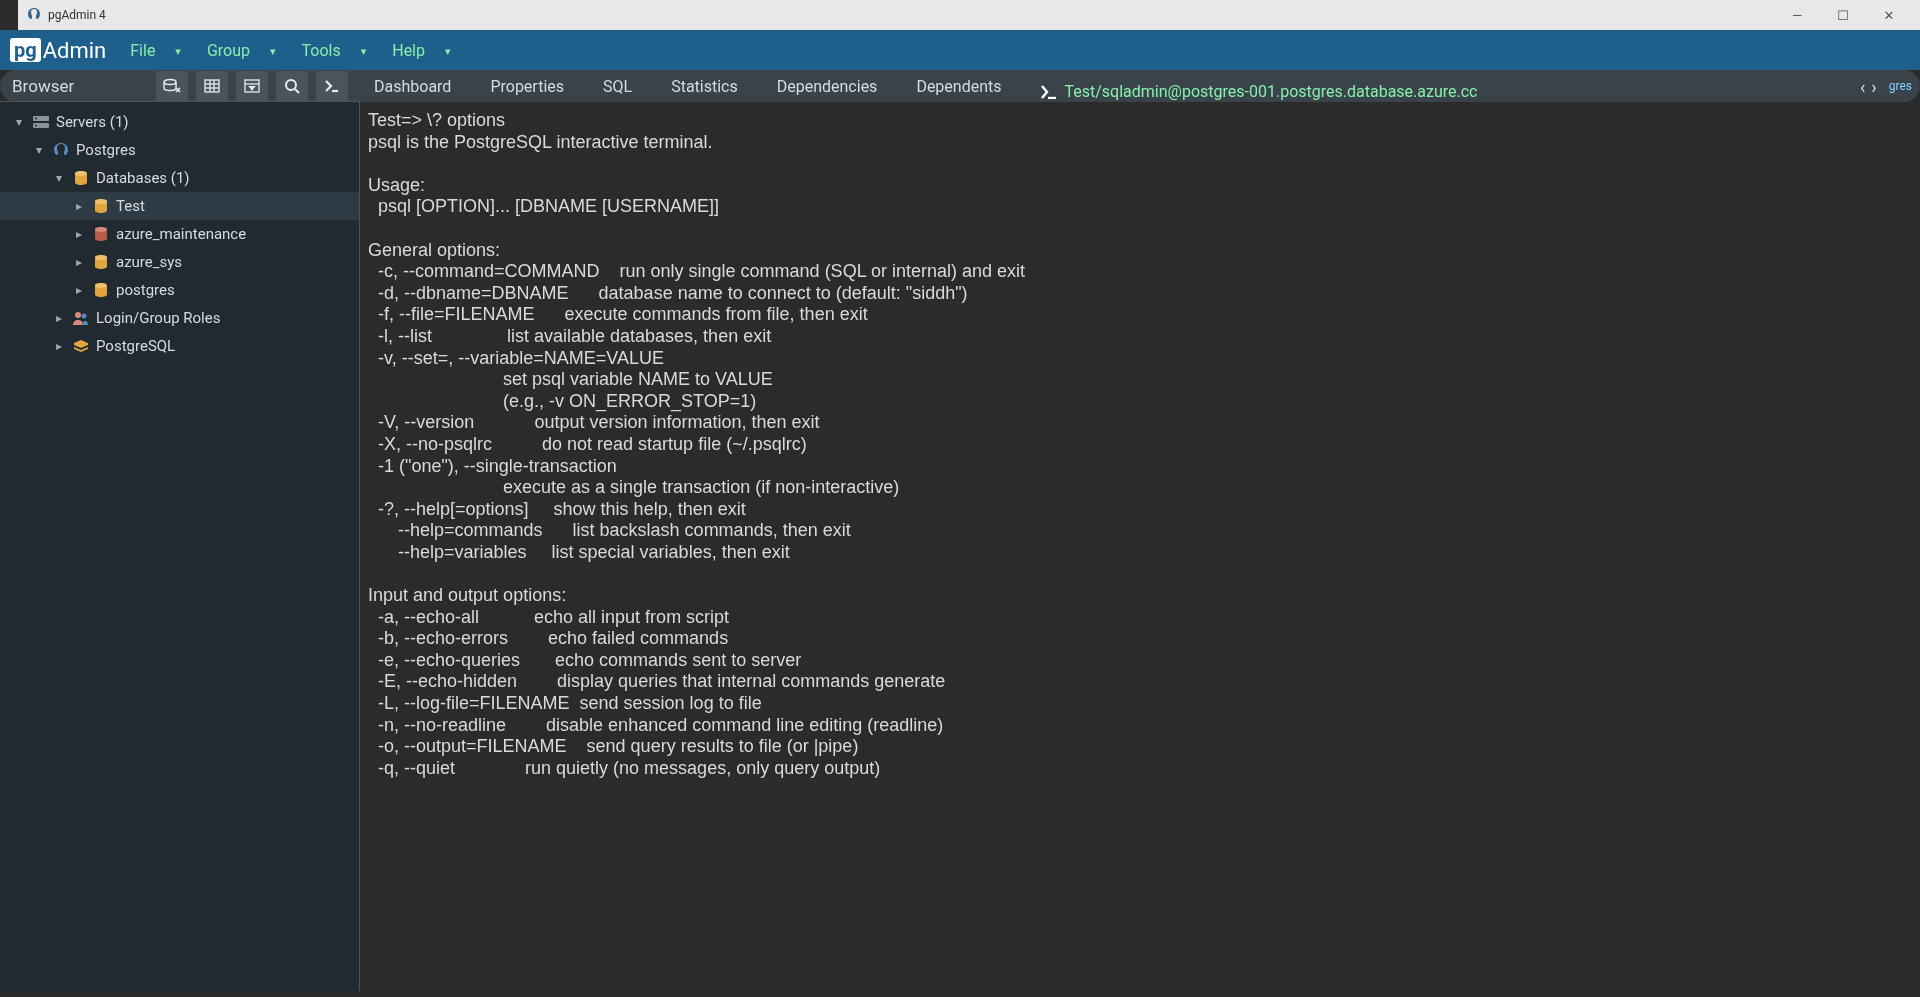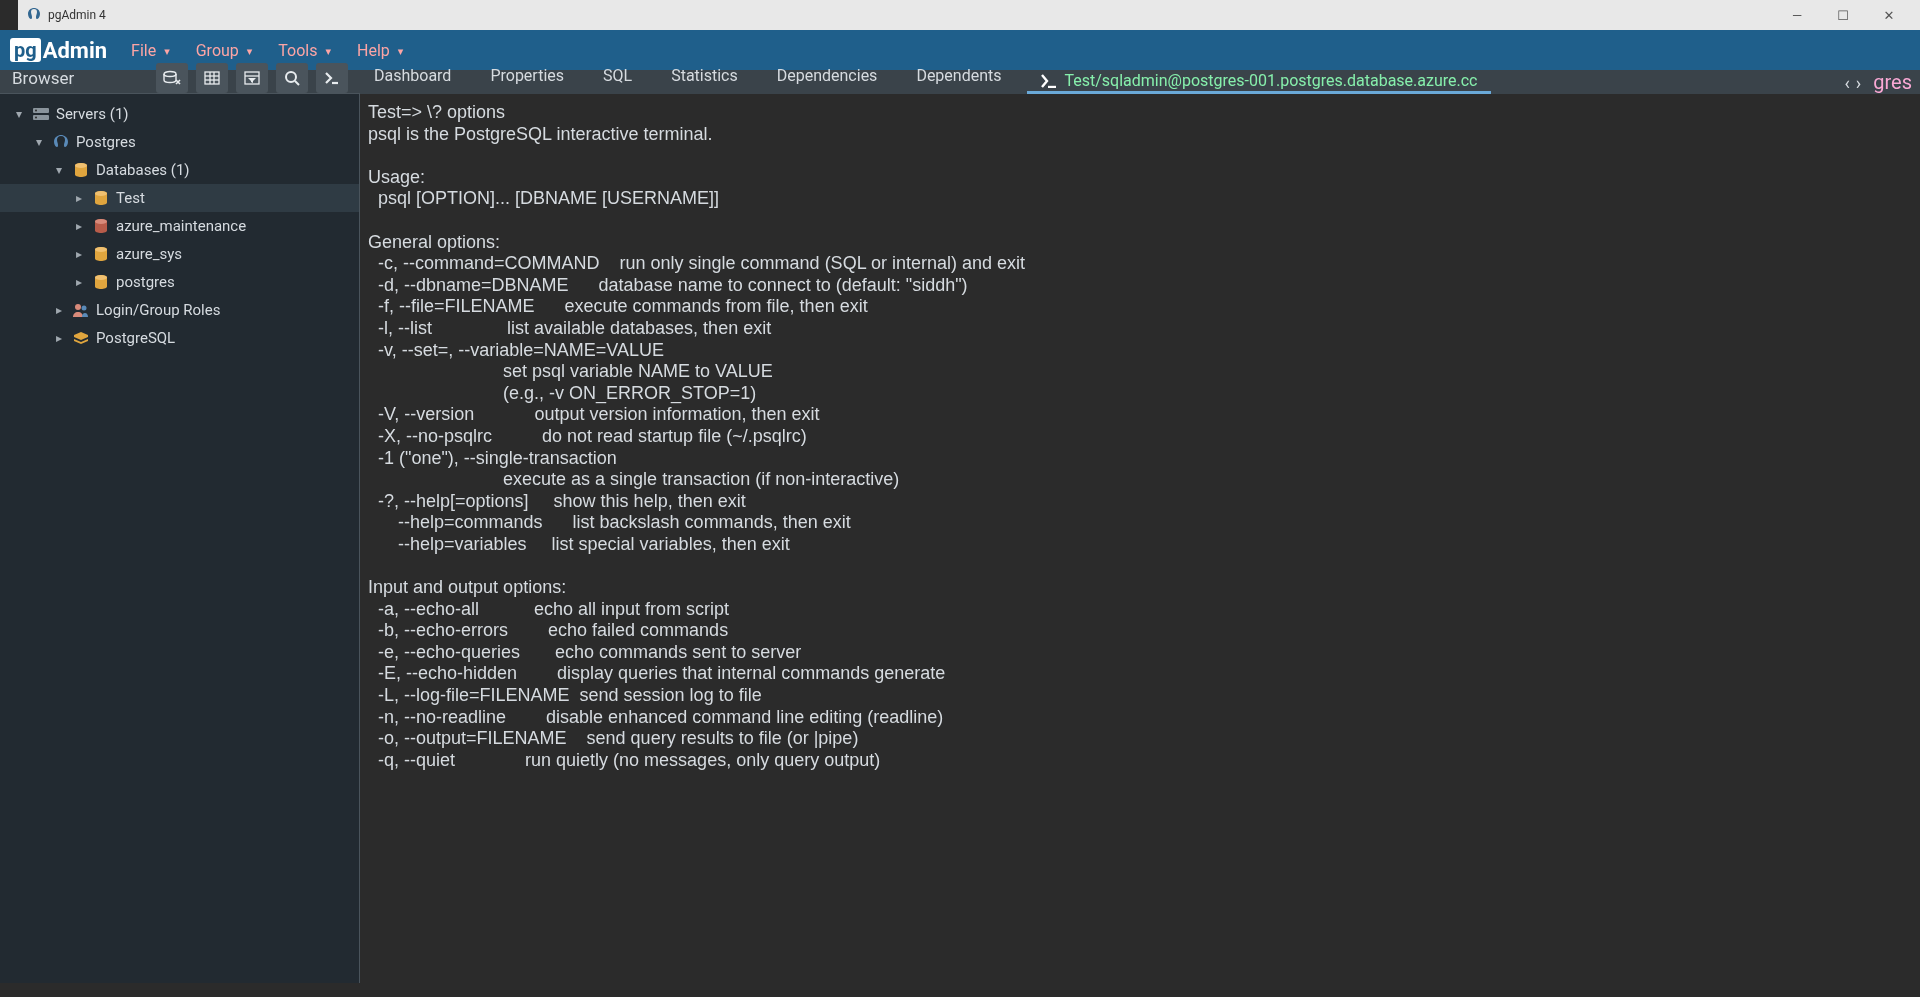--- a/index.html
+++ b/index.html
@@ -8,33 +8,33 @@
   
   .titlebar { height: 30px; background: #e8e8e8; display: flex; align-items: center; padding: 0 8px; font-size: 12px; color: #333; margin-left: 18px; }
   .titlebar .app-icon { width: 16px; height: 16px; margin-right: 6px; display:flex; align-items:center; justify-content:center; }
   .titlebar .spacer { flex: 1; }
   .win-btn { width: 46px; height: 30px; display: flex; align-items: center; justify-content: center; color: #555; font-size: 13px; cursor: default; }
 
   
   .menubar { background: #1f5f8b; height: 40px; display: flex; align-items: center; padding: 0 10px; gap: 22px; }
   .logo { display: flex; align-items: center; gap: 2px; font-size: 22px; font-weight: 300; color: #fff; }
   .logo .box { background: #fff; color: #1f5f8b; font-weight: 700; padding: 0 4px; border-radius: 3px; font-size: 20px; line-height: 24px; }
-  .menuitem { color: #fca5a5; font-size: 16px; display: flex; align-items: center; gap: 8px; padding: 4px 2px; cursor: pointer; }
+  .menuitem { color: #86efac; font-size: 16px; display: flex; align-items: center; gap: 20px; padding: 4px 2px; cursor: pointer; }
   .chev { font-size: 11px; margin-top:2px; }
 
   
-  .toolbar-row { background: #3a434a; height: 24px; display: flex; align-items: flex-end; }
+  .toolbar-row { background: #3a434a; height: 32px; display: flex; align-items: center; border-radius: 18px; }
   .sidebar-head { width: 360px; display: flex; align-items: center; padding: 0 12px; gap: 8px; border-bottom: 1px solid #4a545c; }
   .sidebar-title { color: #d6dbe0; font-size: 17px; flex: 1; }
   .btn-icon { width: 32px; height: 30px; background: #4a545c; border-radius: 3px; display: flex; align-items: center; justify-content: center; color: #e8ecef; font-size: 15px; cursor: pointer; }
   .tabs { flex: 1; display: flex; align-items: center; gap: 11px; overflow: hidden; }
   .tab { color: #d6dbe0; font-size: 16px; padding: 0 14px; height: 38px; display: flex; align-items: center; cursor: pointer; white-space: nowrap; gap: 8px; }
   .tab.active { border-bottom: 3px solid #6aa9d8; color: #86efac; padding-top:14px; }
   .nav-arrows { display: flex; align-items: center; gap: 6px; padding: 0 8px; }
-  .extra-label { color: #f9a8d4; font-size: 20px; padding-left: 6px; }
+  .extra-label { color: #7dd3fc; font-size: 12px; padding-left: 6px; }
 
   
   .main { display: flex; height: calc(100% - 108px); }
   .sidebar { width: 360px; background: #222a31; border-right: 1px solid #4a545c; overflow-y: auto; padding-top: 6px; }
   .content { flex: 1; background: #2b2b2b; padding: 8px 0 0 0; overflow: auto; }
 
   
   .tree-row { display: flex; align-items: center; height: 28px; color: #d6dbe0; font-size: 15px; cursor: pointer; gap: 6px; padding-right: 8px; }
   .tree-row.selected { background: #2f3b44; }
   .tree-arrow { width: 14px; display: inline-flex; justify-content: center; font-size: 12px; color: #a0a8af; }
@@ -63,21 +63,21 @@
   <span>pgAdmin 4</span>
   <span class="spacer"></span>
   <div class="win-btn">—</div>
   <div class="win-btn">☐</div>
   <div class="win-btn">✕</div>
 </div>
 
 <div class="menubar">
   <div class="logo">
     <span class="box">pg</span>
-      <span style="font-weight:700">Admin</span>
+      <span style="font-weight:400">Admin</span>
   </div>
   <div class="menuitem">
       <span>File</span>
       <span class="chev">▾</span>
     </div>
   <div class="menuitem">
       <span>Group</span>
       <span class="chev">▾</span>
     </div>
   <div class="menuitem">

